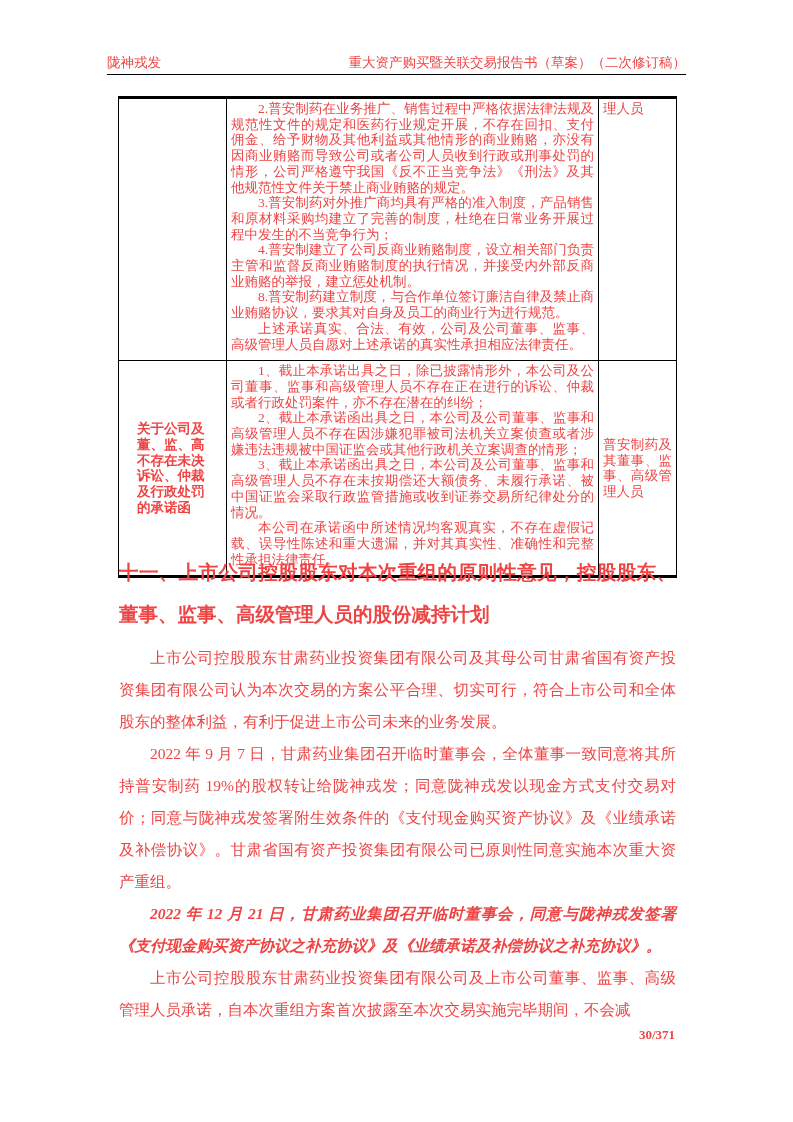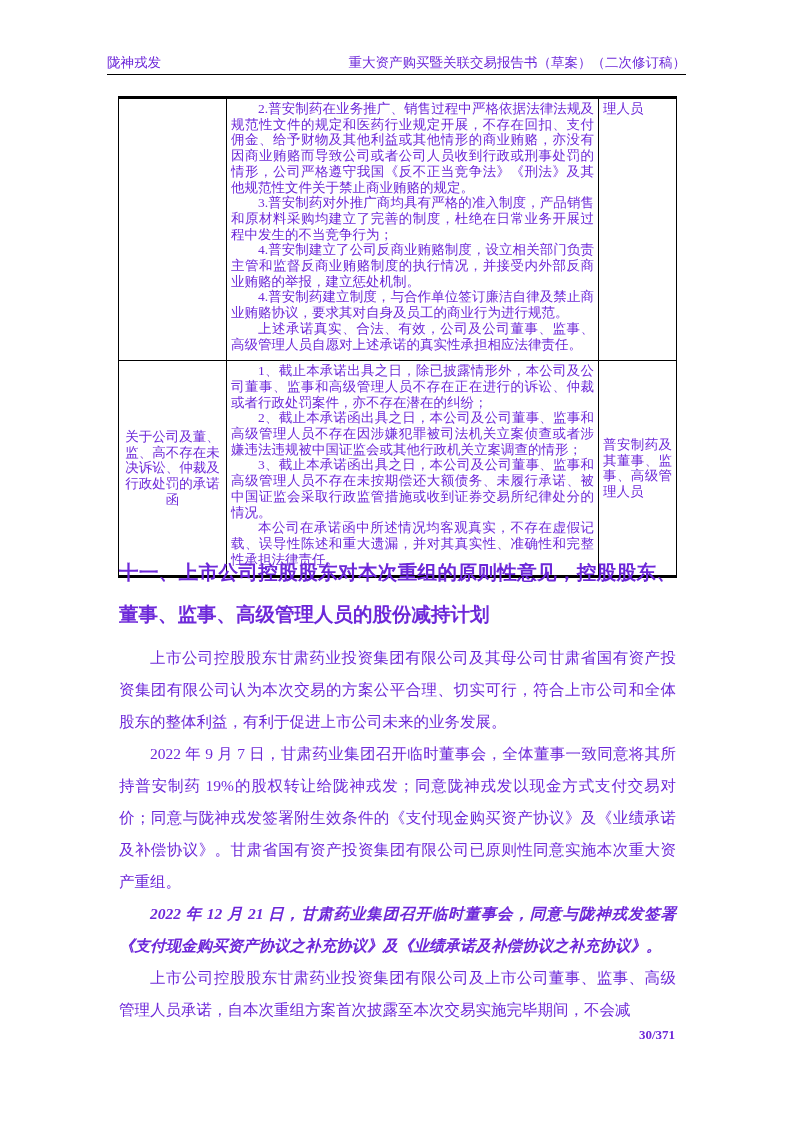--- a/index.html
+++ b/index.html
@@ -2,21 +2,21 @@
 <html><head>
 <meta charset="utf-8">
 <style>
   * { margin:0; padding:0; box-sizing:border-box; }
   html,body { background:#9b9b9b; }
   .page {
     position:relative;
     width:793px; height:1122px;
     margin:0 auto;
     background:#ffffff;
-    color:#6d28d9;
+    color:#ef4444;
     font-family:"Liberation Serif", serif;
     overflow:hidden;
   }
   
   .header {
     position:absolute; left:107px; top:54px; width:579px;
     display:flex; justify-content:space-between; align-items:flex-end;
     font-size:13.5px; line-height:17px;
     border-bottom:1.5px solid #000;
     padding-bottom:3px;
@@ -33,21 +33,21 @@
     vertical-align:top;
     overflow:hidden;
   }
   .doc-table .col-label { width:108px; }
   .doc-table .col-body  { width:372px; }
   .doc-table .col-party { width:78px; }
   .row1 { height:253px; }
   .row2 { height:188px; }
   td.cell-body { padding:2px 4px 8px 4px; }
   td.cell-body p { text-indent:2em; text-align:justify; }
-  td.cell-label { text-align:center; vertical-align:middle; padding:2px 4px; }
+  td.cell-label { vertical-align:middle; padding:2px 18px;font-weight:bold; }
   td.cell-party { padding:2px 4px; text-align:justify; }
   td.cell-party.vmid { vertical-align:middle;margin-left:43px; }
   
   .content { position:absolute; left:119px; top:552px; width:557px; }
   .sec-heading {
     font-family:Liberation Serif, serif;
     font-weight:bold;
     font-size:19.5px; line-height:42px;
     text-align:justify;
     margin-bottom:6px;
@@ -82,21 +82,21 @@
         <col class="col-body">
         <col class="col-party">
     </colgroup>
     <tbody>
         <tr class="row1">
       <td class="cell-label"></td>
       <td class="cell-body">
         <p>2.普安制药在业务推广、销售过程中严格依据法律法规及规范性文件的规定和医药行业规定开展，不存在回扣、支付佣金、给予财物及其他利益或其他情形的商业贿赂，亦没有因商业贿赂而导致公司或者公司人员收到行政或刑事处罚的情形，公司严格遵守我国《反不正当竞争法》《刑法》及其他规范性文件关于禁止商业贿赂的规定。</p>
         <p>3.普安制药对外推广商均具有严格的准入制度，产品销售和原材料采购均建立了完善的制度，杜绝在日常业务开展过程中发生的不当竞争行为；</p>
         <p>4.普安制建立了公司反商业贿赂制度，设立相关部门负责主管和监督反商业贿赂制度的执行情况，并接受内外部反商业贿赂的举报，建立惩处机制。</p>
-        <p>4.普安制药建立制度，与合作单位签订廉洁自律及禁止商业贿赂协议，要求其对自身及员工的商业行为进行规范。</p>
+        <p>8.普安制药建立制度，与合作单位签订廉洁自律及禁止商业贿赂协议，要求其对自身及员工的商业行为进行规范。</p>
         <p>上述承诺真实、合法、有效，公司及公司董事、监事、高级管理人员自愿对上述承诺的真实性承担相应法律责任。</p>
       </td>
       <td class="cell-party">理人员</td>
     </tr>
     <tr class="row2">
       <td class="cell-label">关于公司及董、监、高不存在未决诉讼、仲裁及行政处罚的承诺函</td>
       <td class="cell-body">
         <p>1、截止本承诺出具之日，除已披露情形外，本公司及公司董事、监事和高级管理人员不存在正在进行的诉讼、仲裁或者行政处罚案件，亦不存在潜在的纠纷；</p>
         <p>2、截止本承诺函出具之日，本公司及公司董事、监事和高级管理人员不存在因涉嫌犯罪被司法机关立案侦查或者涉嫌违法违规被中国证监会或其他行政机关立案调查的情形；</p>
         <p>3、截止本承诺函出具之日，本公司及公司董事、监事和高级管理人员不存在未按期偿还大额债务、未履行承诺、被中国证监会采取行政监管措施或收到证券交易所纪律处分的情况。</p>

